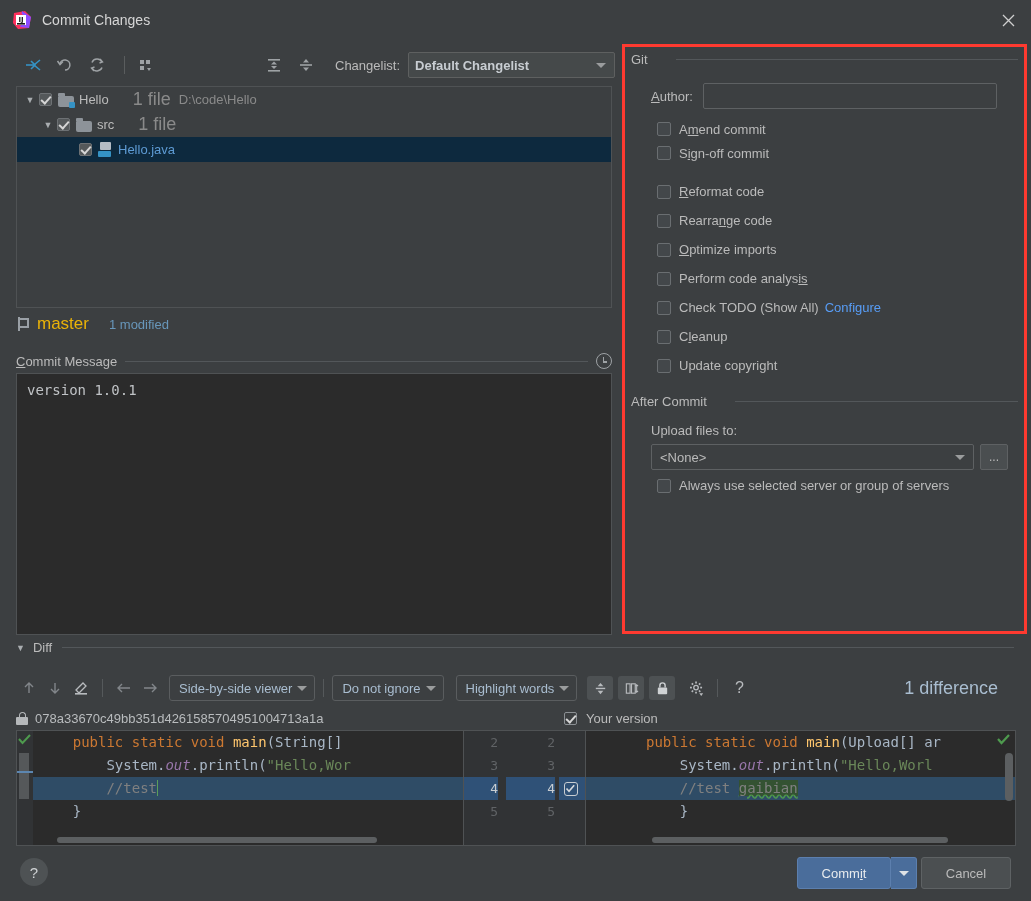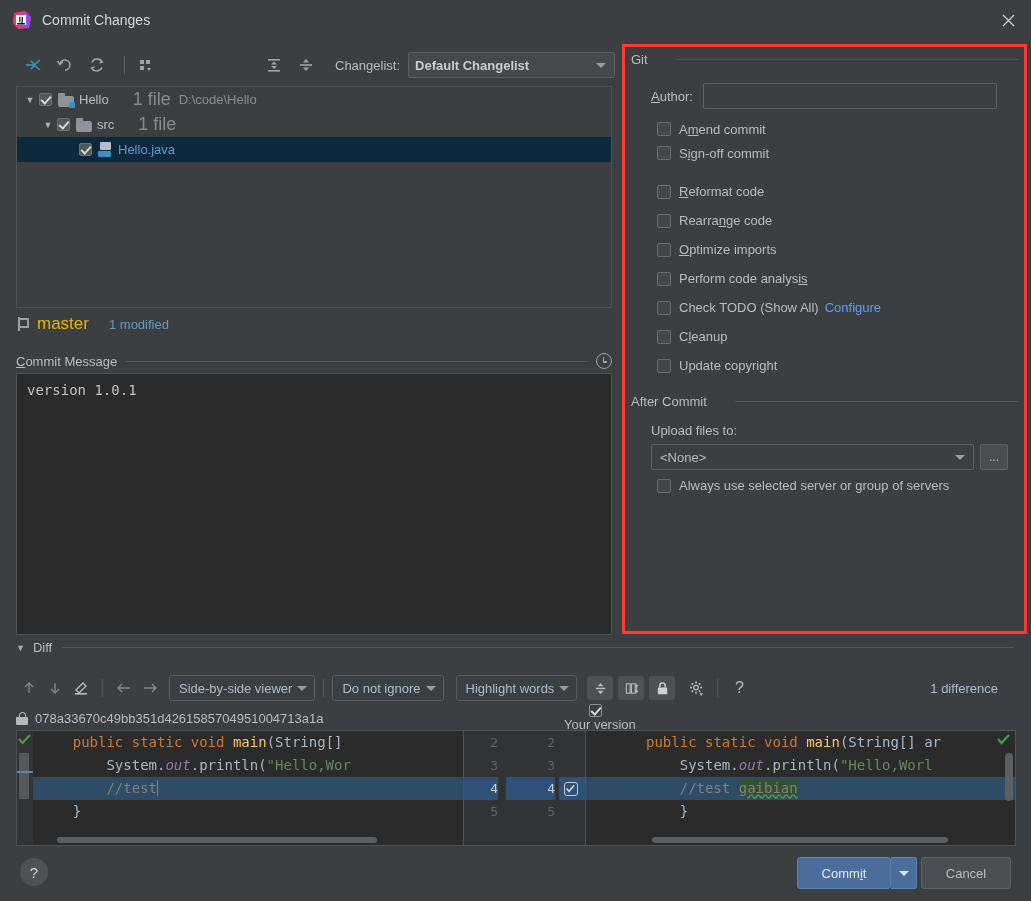--- a/index.html
+++ b/index.html
@@ -165,28 +165,28 @@
     color:#a9bdd0; font-size:13px; cursor:pointer; white-space:nowrap; flex:none;
   }
   .dt-combo .ca{
     position:absolute;right:7px;top:50%;margin-top:-2px;width:0;height:0;
     border-left:5px solid transparent;border-right:5px solid transparent;border-top:5px solid #9a9c9d;
   }
   .dt-toggle{
     width:26px;height:24px;background:#4d5153;border-radius:3px;
     display:flex;align-items:center;justify-content:center;margin-right:5px;cursor:pointer;flex:none;
   }
-  #diff-count{ margin-left:auto; color:#a9bdd0; font-size:13px; padding-right:18px; }
+  #diff-count{ margin-left:auto; color:#a9bdd0; font-size:18px; padding-right:18px; }
 
   #diff-subhead{ position:absolute; left:16px; top:706px; width:1000px; height:24px; display:flex; align-items:center; }
   #lock-ico{ width:12px;height:13px;position:relative;margin-right:7px;flex:none;}
   #lock-ico i{position:absolute;left:0;bottom:0;width:12px;height:8px;background:#b5b8ba;border-radius:1px;}
   #lock-ico b{position:absolute;left:2.5px;top:0;width:7px;height:6px;border:1.6px solid #b5b8ba;border-bottom:none;border-radius:4px 4px 0 0;}
   #commit-hash{ color:#b9bcbe; font-size:13px; font-family:"Liberation Sans",sans-serif; }
-  #yourver-wrap{ position:absolute; left:548px; display:flex; align-items:center;flex-direction:column; }
+  #yourver-wrap{ position:absolute; left:548px; display:flex; align-items:center; }
   #yourver-cbx{
     width:13px;height:13px;border:1px solid #8c9094;background:#3c3f41;border-radius:2px;
     margin-right:9px;position:relative;cursor:pointer;flex:none;
   }
   #yourver-cbx::after{
     content:"";position:absolute;left:3px;top:0px;width:4px;height:8px;
     border:solid #d6d6d6;border-width:0 2px 2px 0;transform:rotate(42deg);
   }
   #yourver-lbl{ color:#bbb; font-size:13px; }
 
@@ -587,21 +587,21 @@
     <div style="position:absolute;left:5px;top:51px;width:14px;height:14px;border:1.4px solid #c8cdd2;border-radius:3px">
       <svg width="11" height="11" viewBox="0 0 11 11" style="position:absolute;left:0;top:0">
           <path d="M1.5 5.5 L4 8.2 L9.2 2.2" stroke="#d6dade" stroke-width="1.6" fill="none"></path>
         </svg>
     </div>
   </div>
 
   <div class="sep-v"></div>
 
   <div class="code-pane" style="flex:1">
-    <div class="code-row" style="padding-left:60px"><span class="kw">public </span><span class="kw">static </span><span class="kw">void </span><span class="mname">main</span><span class="typ">(String[] ar</span></div>
+    <div class="code-row" style="padding-left:60px"><span class="kw">public </span><span class="kw">static </span><span class="kw">void </span><span class="mname">main</span><span class="typ">(Upload[] ar</span></div>
     <div class="code-row" style="padding-left:60px"><span class="typ">    System.</span><span class="fld">out</span><span class="typ">.println(</span><span class="str">"Hello,Worl</span></div>
     <div class="code-row hl" style="padding-left:60px"><span class="cmt">    //test </span><span class="cmt added-bg" style="text-decoration:underline;text-decoration-style:wavy;text-decoration-color:#4e9a4e">gaibian</span></div>
     <div class="code-row" style="padding-left:60px"><span class="typ">    }</span></div>
     <div style="position:absolute;right:5px;top:2px;width:13px;height:13px">
       <svg width="13" height="13" viewBox="0 0 13 13">
           <path d="M1 6 L4.5 10 L12 2" stroke="#4e9a4e" stroke-width="2.2" fill="none"></path>
         </svg>
     </div>
     <div class="vscroll" style="top:22px;height:48px"></div>
     <div class="hscroll" style="left:66px;width:296px"></div>

